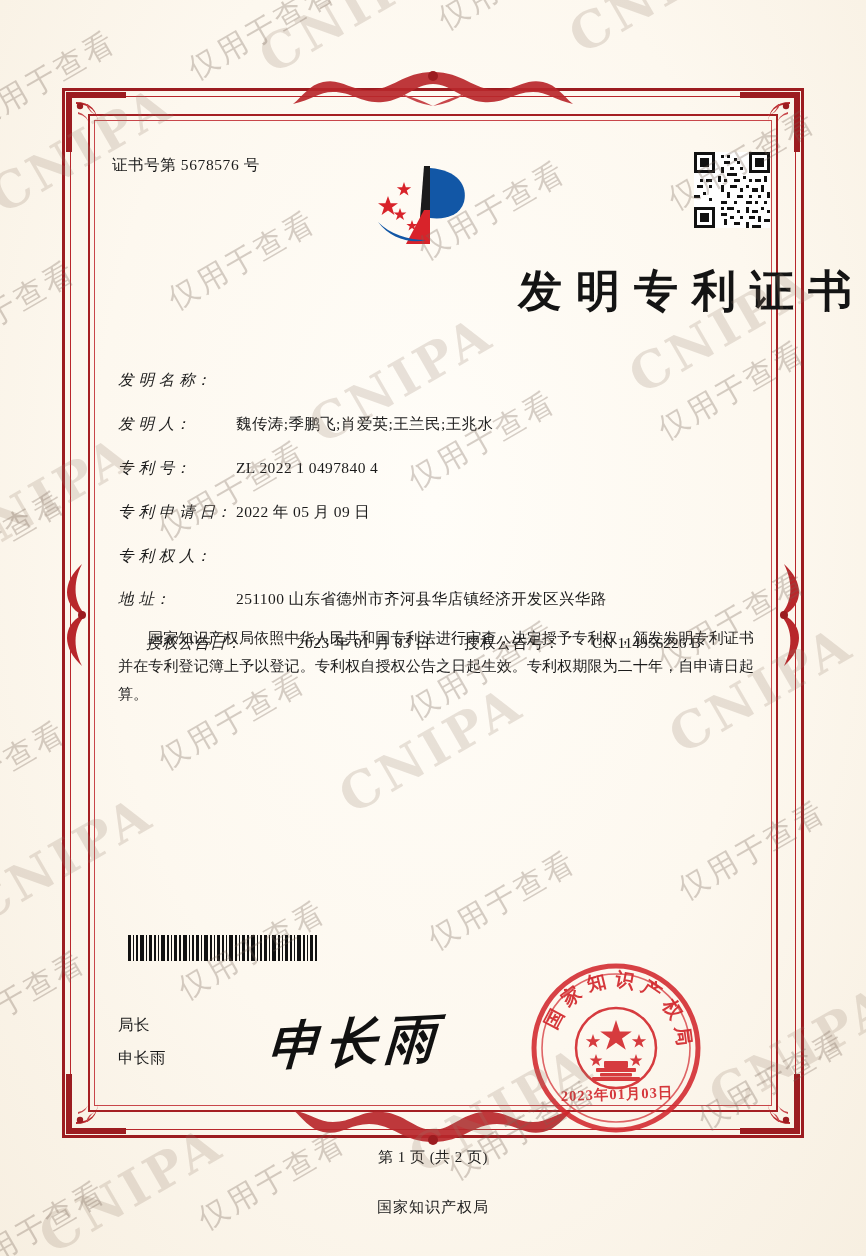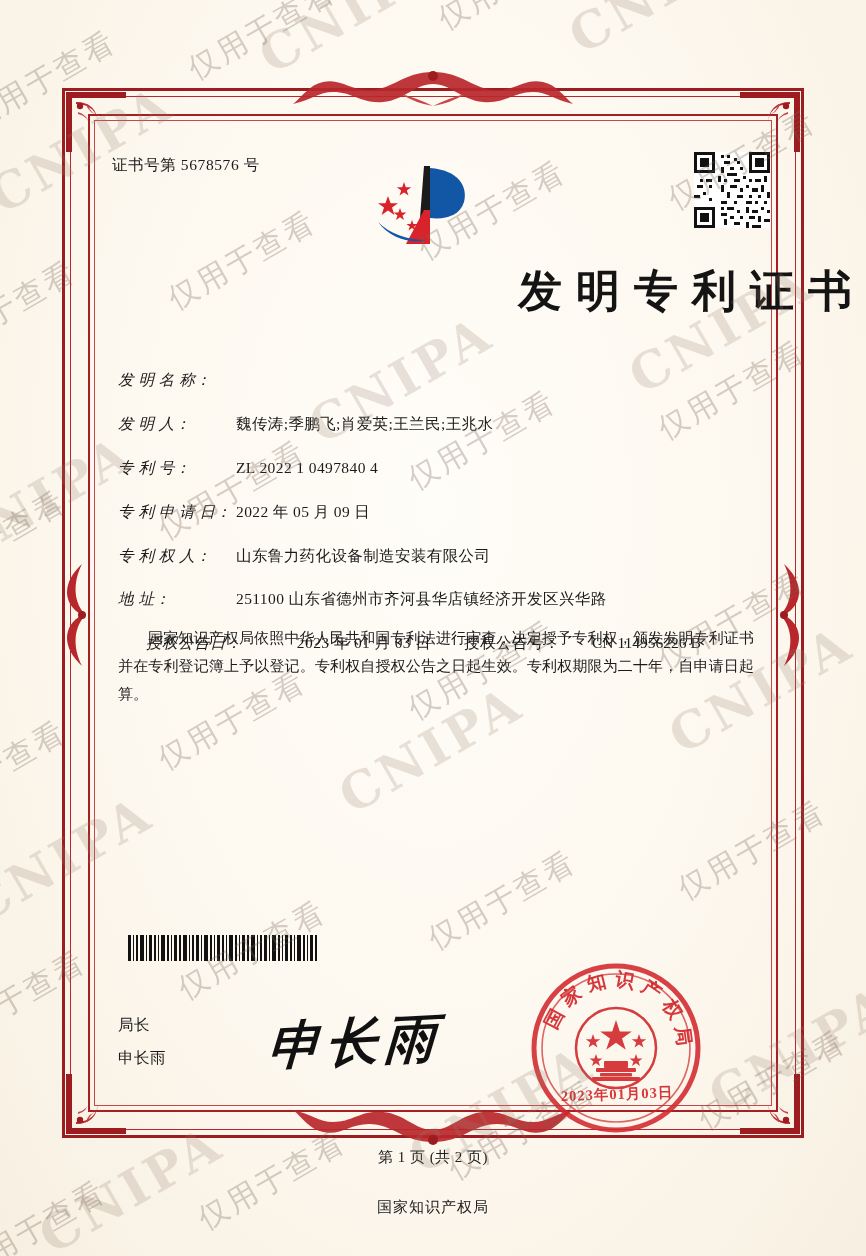--- a/index.html
+++ b/index.html
@@ -478,21 +478,20 @@
     <div class="row">
       <div class="label">专    利    号：</div>
       <div class="value">ZL 2022 1 0497840 4</div>
     </div>
     <div class="row">
       <div class="label">专 利 申 请 日：</div>
       <div class="value">2022 年 05 月 09 日</div>
     </div>
     <div class="row">
       <div class="label">专 利 权 人：</div>
-      <div class="value">山东鲁力药化设备制造安装有限公司</div>
     </div>
     <div class="row">
       <div class="label">地        址：</div>
       <div class="value">251100 山东省德州市齐河县华店镇经济开发区兴华路</div>
     </div>
     <div class="row dual">
       <div class="label">授权公告日：</div>
       <div class="value">2023 年 01 月 03 日</div>
       <div class="label2">授权公告号：</div>
       <div class="value2">CN 114956226 B</div>

